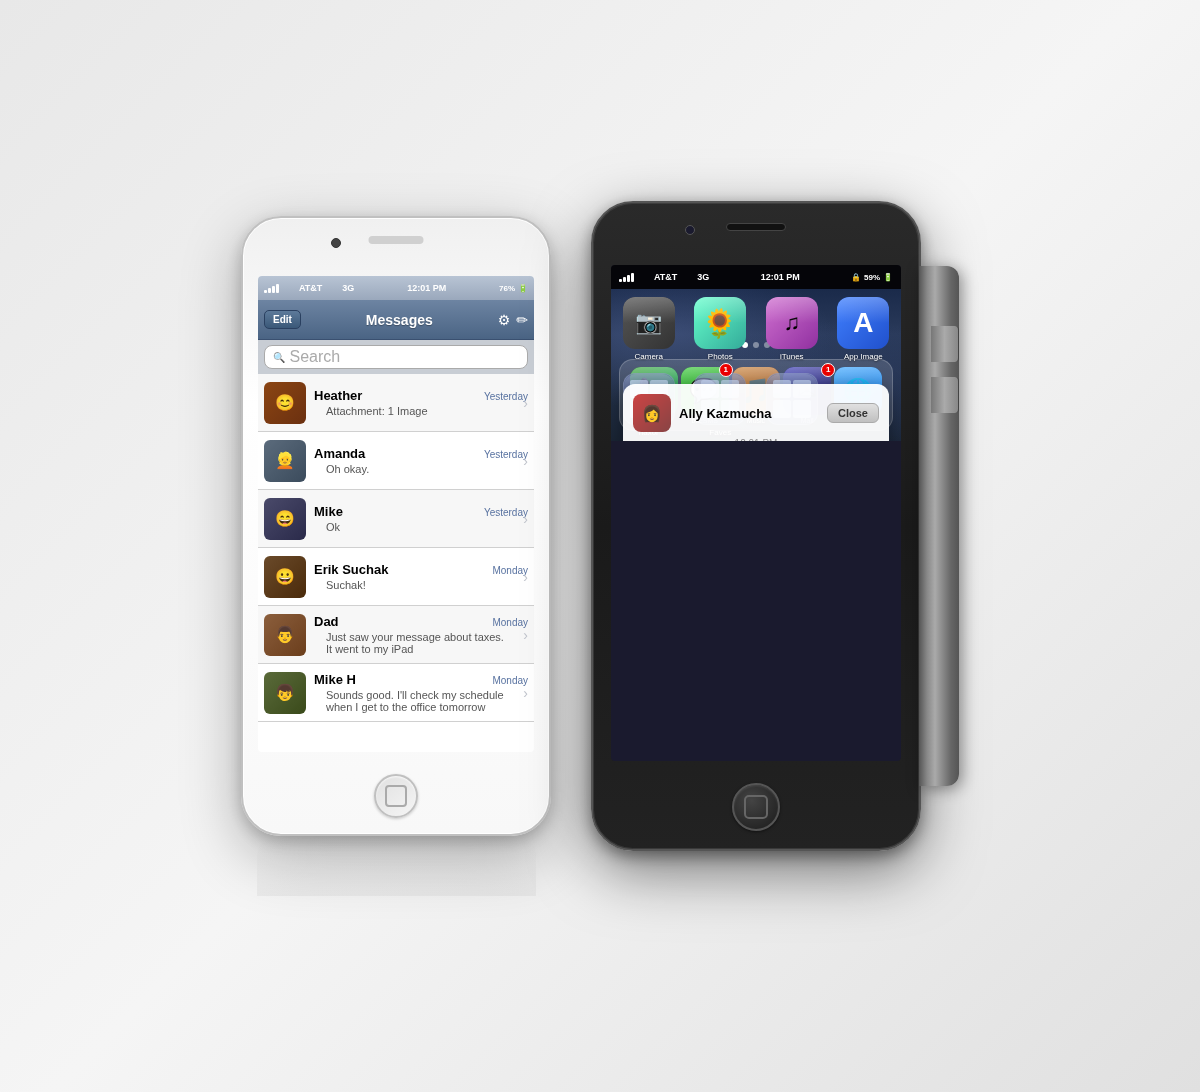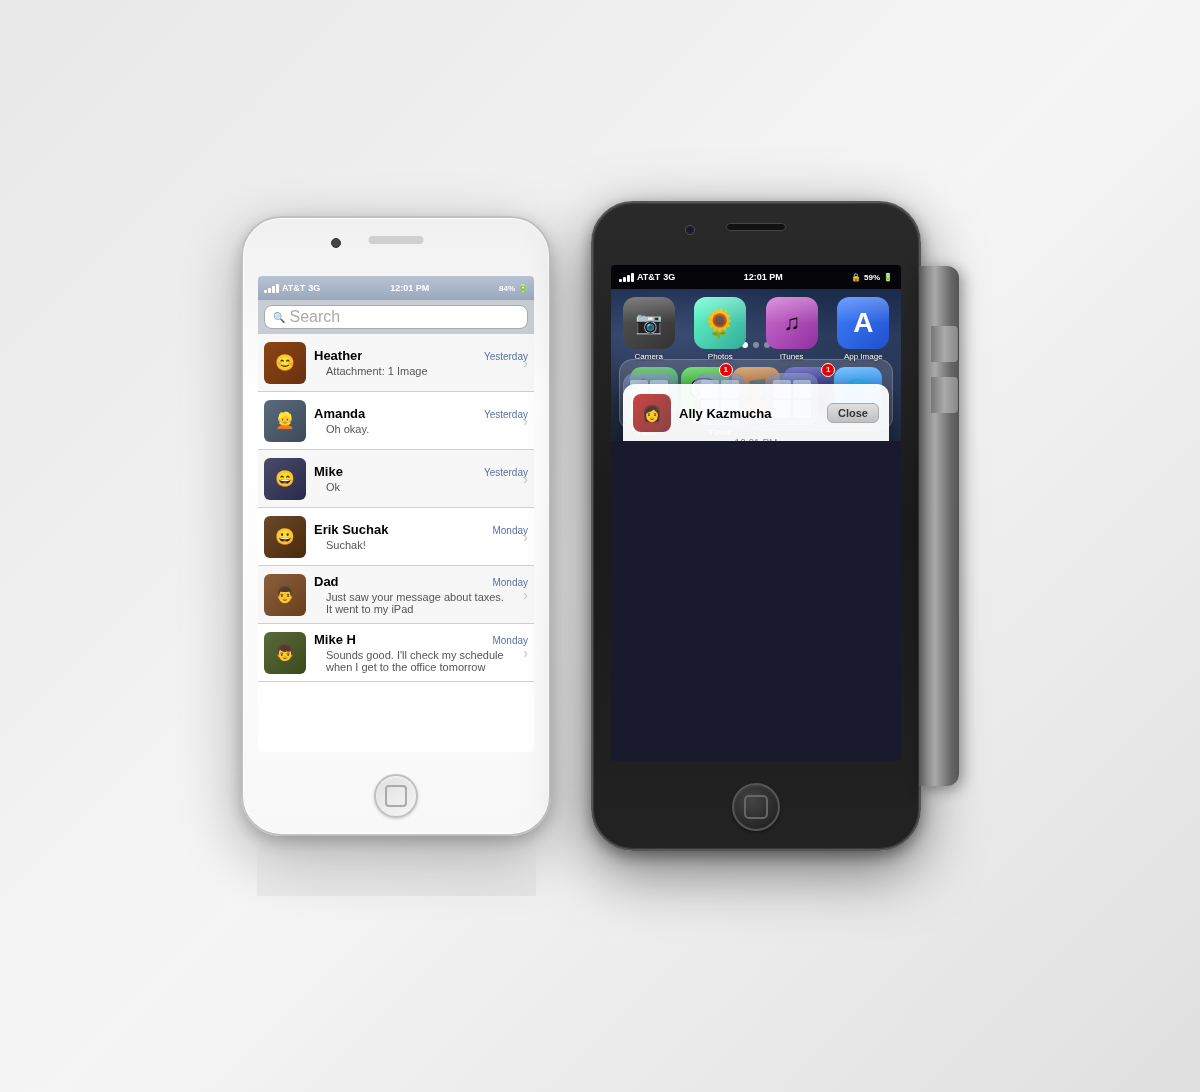--- a/index.html
+++ b/index.html
@@ -117,21 +117,21 @@
       height: 24px;
       display: flex;
       align-items: center;
       justify-content: space-between;
       padding: 0 6px;
       font-size: 9px;
       color: #fff;
       font-weight: bold;
     }
 
-    .status-left { display: flex; align-items: center; gap: 3px; }
+    .status-left { display: flex; align-items: center; gap: 20px; }
     .status-right { display: flex; align-items: center; gap: 3px; font-size: 8px; }
 
     .signal-bars {
       display: flex; gap: 1px; align-items: flex-end; height: 10px;
     }
     .signal-bar {
       width: 3px;
       background: #fff;
       border-radius: 1px;
     }
@@ -672,25 +672,33 @@
               <div class="signal-bar" style="height:3px"></div>
               <div class="signal-bar" style="height:5px"></div>
               <div class="signal-bar" style="height:7px"></div>
               <div class="signal-bar" style="height:9px"></div>
             </div>
             <span>AT&amp;T</span>
             <span>3G</span>
           </div>
           <span>12:01 PM</span>
           <div class="status-right">
-            <span>84%</span>
+            <span>76%</span>
             <span>🔋</span>
           </div>
         </div>
 
+        <div class="messages-navbar">
+          <button class="nav-edit-btn">Edit</button>
+          <span class="nav-title">Messages</span>
+          <div class="nav-icons">
+            <span class="nav-icon-btn">⚙</span>
+            <span class="nav-icon-btn">✏</span>
+          </div>
+        </div>
 
         <div class="messages-search">
           <div class="search-bar">
             <span class="search-icon-text">🔍</span>
             <span class="search-placeholder">Search</span>
           </div>
         </div>
 
         <div class="message-list">
 

